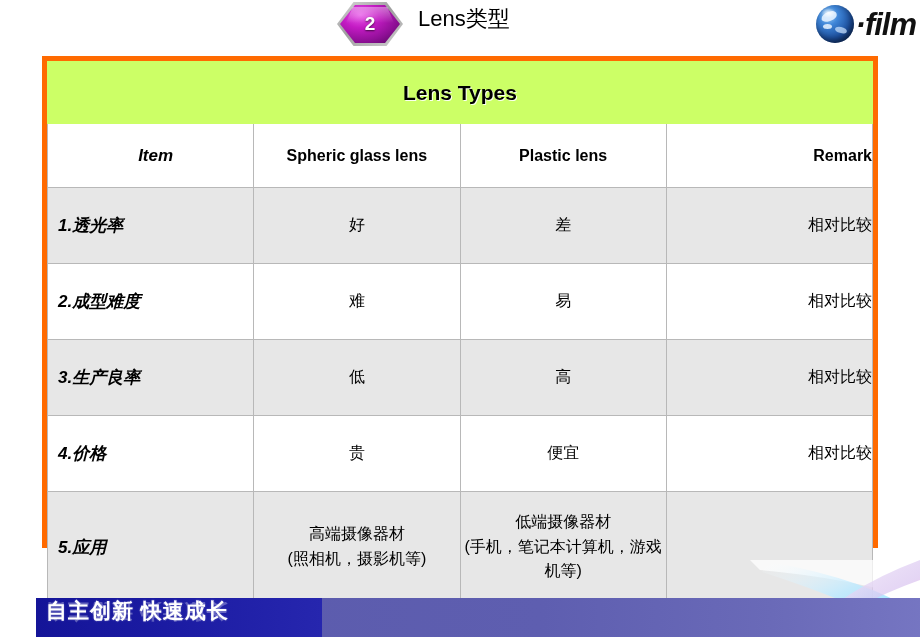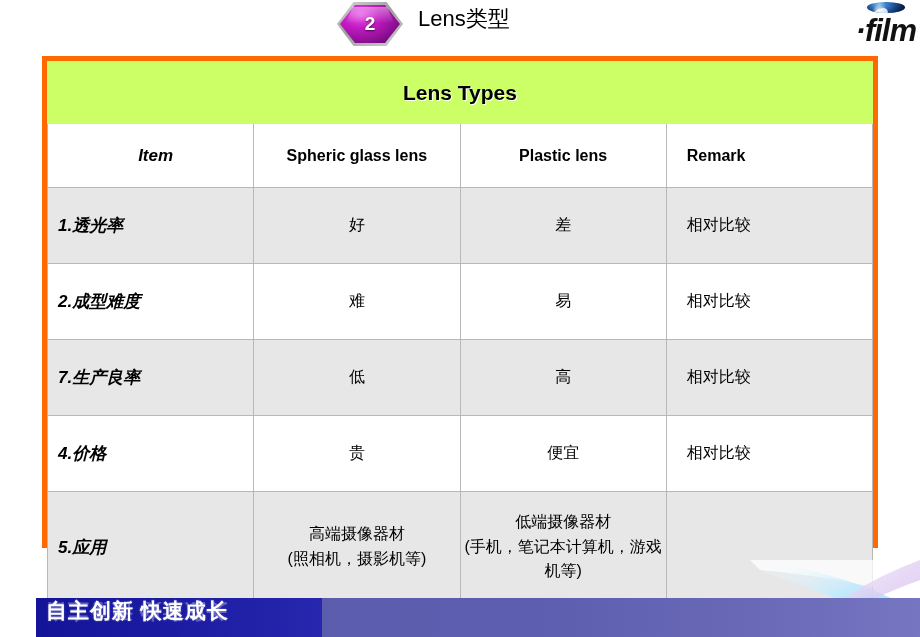--- a/index.html
+++ b/index.html
@@ -41,21 +41,21 @@
   .slide-title{
     position:absolute; left:418px; top:4px;
     font-size:22px; font-weight:normal; color:#000000;
     letter-spacing:0px;
     font-family:"Liberation Sans","DejaVu Sans",sans-serif;
   }
 
   
   .logo{
     position:absolute; right:4px; top:2px; height:44px;
-    display:flex; align-items:center; gap:2px;flex-direction:column;
+    display:flex; align-items:center; gap:2px;
   }
   .logo-globe{
     width:38px; height:38px; border-radius:50%;
     background:
       radial-gradient(circle at 32% 27%, #9fd0f5 0%, #3f86d8 26%, #1c4f9e 62%, #0a2355 100%);
     position:relative; overflow:hidden;
     box-shadow:inset -2px -3px 6px rgba(0,0,0,.45);
   }
   .logo-globe .land-a{
     position:absolute; left:5px; top:7px; width:16px; height:9px;
@@ -107,21 +107,21 @@
   }
   .colhead{
     background:#ffffff; height:64px; text-align:center;
     font-size:17px; font-weight:bold;
   }
   .row-gray td{ background:#E7E7E7; }
   .row-white td{ background:#ffffff; }
   .c-item{ width:142px; padding-left:10px; font-size:17px; font-weight:bold; text-align:left;font-style:italic; }
   .c-glass{ width:236px; text-align:center; font-size:16px; }
   .c-plastic{ width:325px; text-align:center; font-size:16px; }
-  .c-remark{ width:128px; text-align:left; font-size:16px;padding-left:20px; }
+  .c-remark{ width:128px; text-align:right; font-size:16px;padding-left:20px; }
   tr.body-row{ height:76px; }
   tr.body-row-tall{ height:111px; }
   .multi{ line-height:1.55; }
   .multi span{ display:block; }
 
   
   .footer{
     position:absolute; left:0; top:598px; width:920px; height:39px;
     overflow:hidden;
     margin-left:36px;
@@ -205,21 +205,21 @@
       </tr>
 
       <tr class="body-row row-white">
         <td class="c-item">2.成型难度</td>
         <td class="c-glass">难</td>
         <td class="c-plastic">易</td>
         <td class="c-remark">相对比较</td>
       </tr>
 
       <tr class="body-row row-gray">
-        <td class="c-item">7.生产良率</td>
+        <td class="c-item">3.生产良率</td>
         <td class="c-glass">低</td>
         <td class="c-plastic">高</td>
         <td class="c-remark">相对比较</td>
       </tr>
 
       <tr class="body-row row-white">
         <td class="c-item">4.价格</td>
         <td class="c-glass">贵</td>
         <td class="c-plastic">便宜</td>
         <td class="c-remark">相对比较</td>

